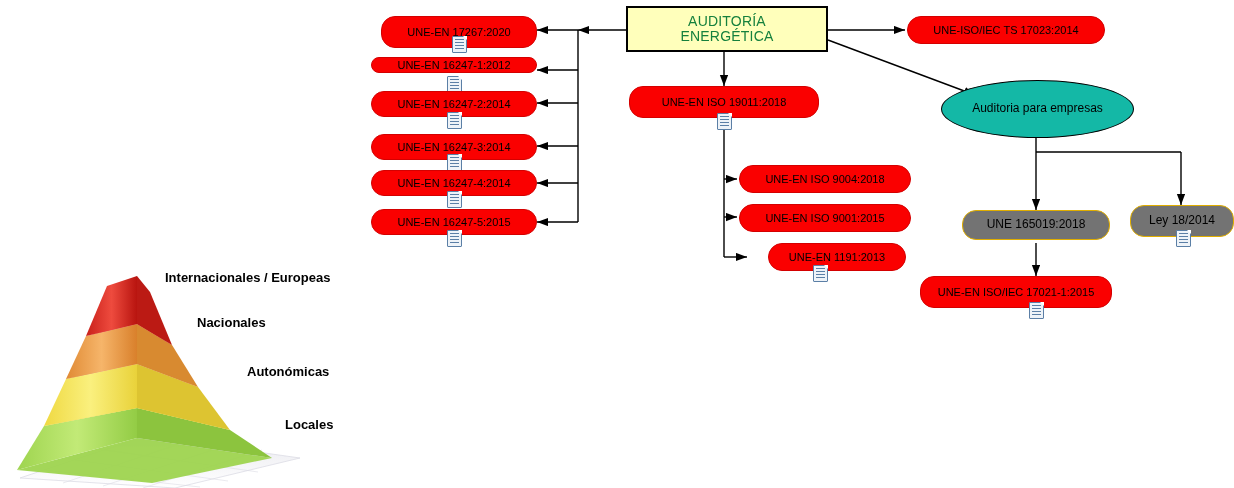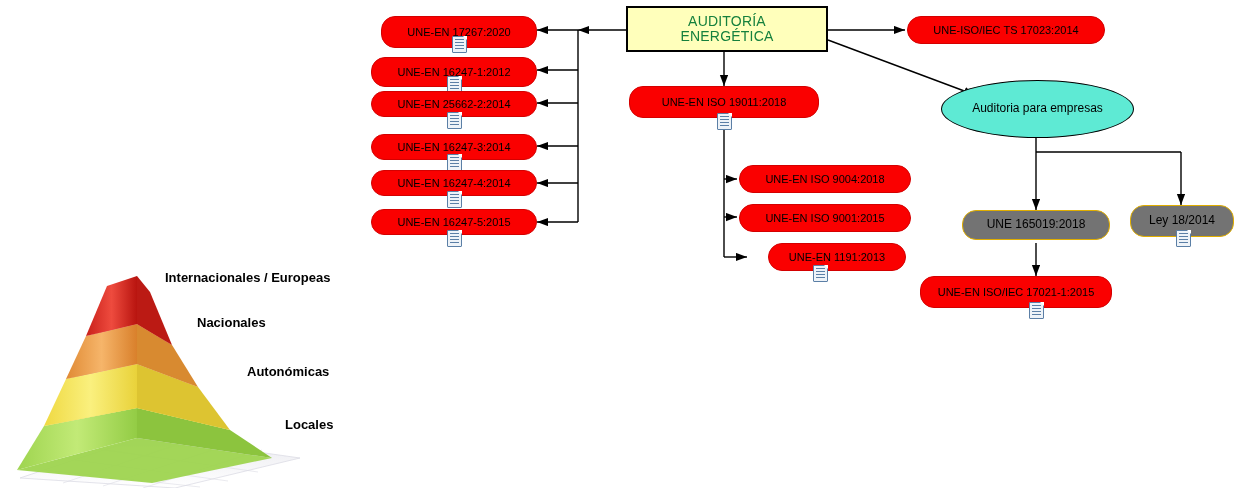--- a/index.html
+++ b/index.html
@@ -52,21 +52,21 @@
   }
   .node-root {
     background: #ffffbb;
     border: 2px solid #000000;
     color: #15803d;
     font-size: 14px;
     font-weight: normal;
     letter-spacing: 0.2px;
   }
   .node-ellipse {
-    background: #5eead4;
+    background: #14b8a6;
     border: 1.5px solid #000000;
     border-radius: 50%;
     color: #000000;
     font-size: 12px;
   }
   .doc-icon {
     position: absolute;
     width: 13px;
     height: 15px;
     background: #eef3f8;
@@ -152,27 +152,27 @@
   <div class="node node-root" style="left:626px; top:6px; width:202px; height:46px; flex-direction:column;">
     <span>AUDITORÍA</span>
     <span>ENERGÉTICA</span>
   </div>
 
   <div class="node node-red" style="left:381px; top:16px; width:156px; height:32px;">
     <span>UNE-EN 17267:2020</span>
   </div>
   <span class="doc-icon" style="left:452px; top:36px;"></span>
 
-  <div class="node node-red" style="left:371px; top:57px; width:166px; height:30px;">
+  <div class="node node-red" style="left:371px; top:57px; width:166px; height:16px;">
     <span>UNE-EN 16247-1:2012</span>
   </div>
   <span class="doc-icon" style="left:447px; top:76px;"></span>
 
   <div class="node node-red" style="left:371px; top:91px; width:166px; height:26px;">
-    <span>UNE-EN 25662-2:2014</span>
+    <span>UNE-EN 16247-2:2014</span>
   </div>
   <span class="doc-icon" style="left:447px; top:112px;"></span>
 
   <div class="node node-red" style="left:371px; top:134px; width:166px; height:26px;">
     <span>UNE-EN 16247-3:2014</span>
   </div>
   <span class="doc-icon" style="left:447px; top:154px;"></span>
 
   <div class="node node-red" style="left:371px; top:170px; width:166px; height:26px;">
     <span>UNE-EN 16247-4:2014</span>

